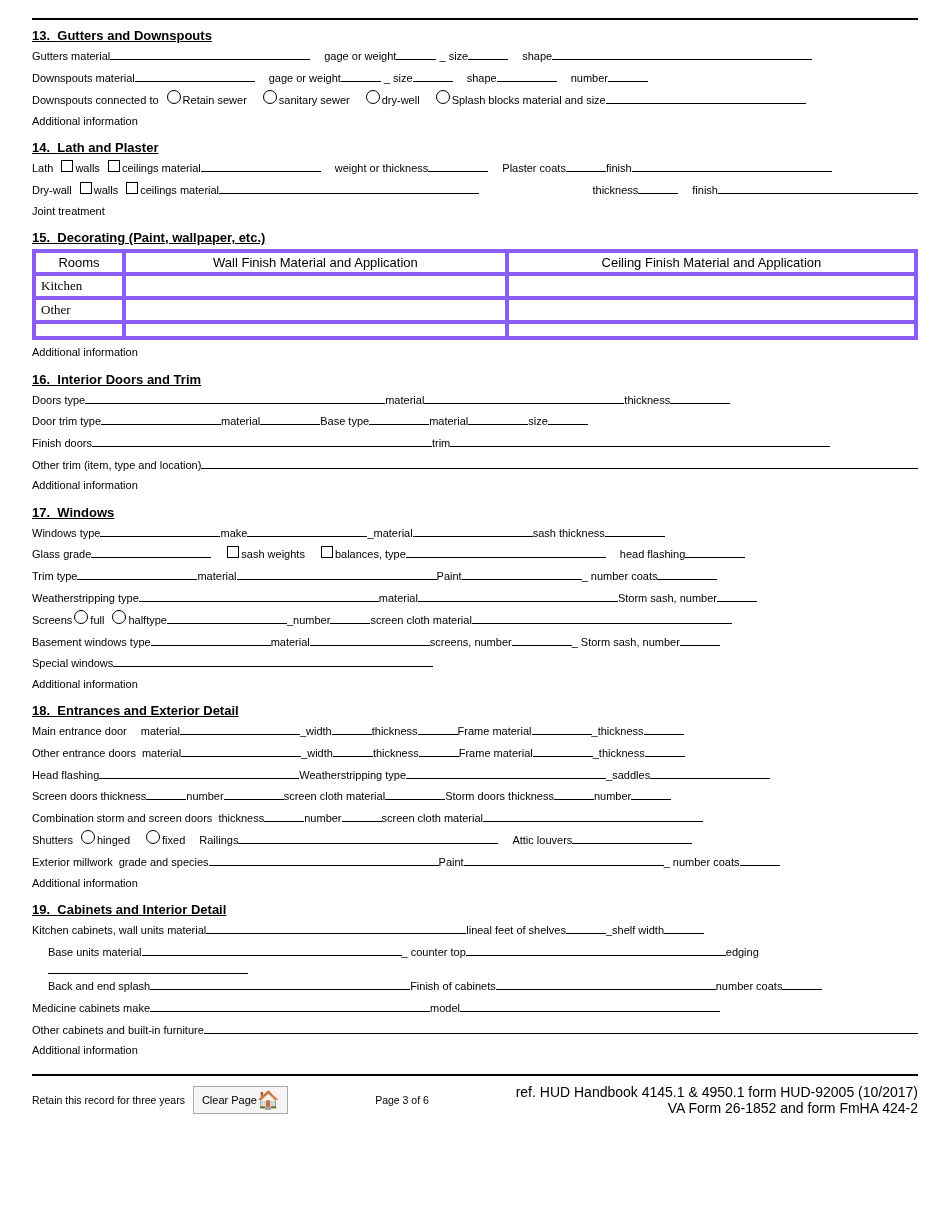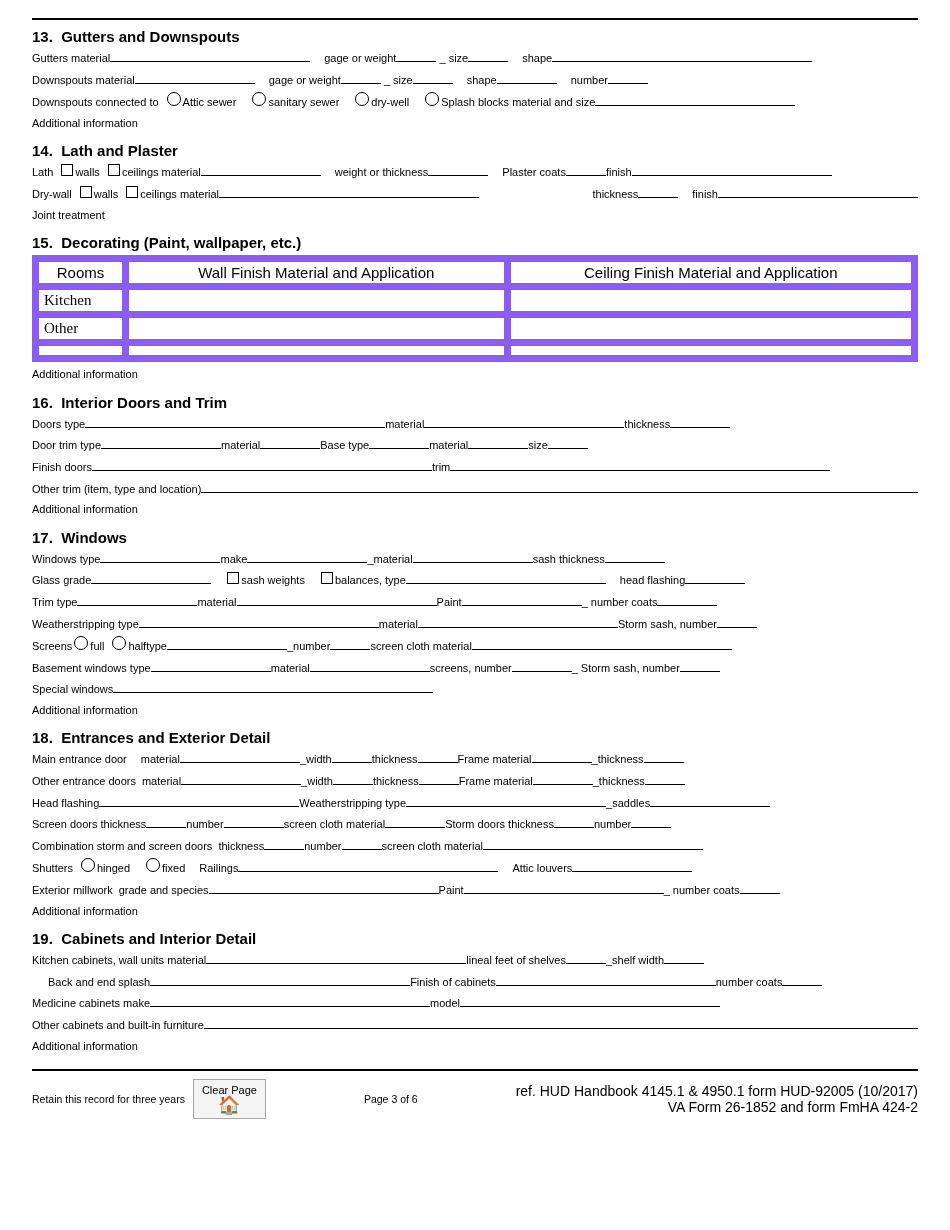--- a/index.html
+++ b/index.html
@@ -13,21 +13,22 @@
       padding: 18px 32px 10px 32px;
     }
     .top-border {
       border-top: 2px solid #000;
       margin-bottom: 8px;
     }
     .section { margin-bottom: 10px; }
     .section-title {
       font-weight: bold;
       margin-bottom: 4px;
-      font-size: 15px;
+      font-size: 13px;
+      text-decoration: underline;
     }
     .line {
       display: flex;
       align-items: baseline;
       flex-wrap: wrap;
       margin-bottom: 3px;
       line-height: 1.6;
     }
     .underline {
       display: inline-block;
@@ -61,23 +62,23 @@
       margin: 0 2px;
     }
 
     
     .dec-table {
       width: 100%;
       border-collapse: collapse;
       margin-bottom: 4px;
     }
     .dec-table th, .dec-table td {
-      border: 7px solid #8b5cf6;
+      border: 4px solid #8b5cf6;
       padding: 2px 5px;
-      font-size: 15px;
+      font-size: 13px;
     }
     .dec-table th {
       text-align: center;
       font-weight: normal;
       background: #fff;
     }
     .dec-table td.room-cell {
       width: 90px;
       font-family: Liberation Serif, serif;
     }
@@ -97,21 +98,21 @@
       align-items: center;
       font-size: 10.5px;
     }
     .footer-left { display: flex; align-items: center; gap: 8px; }
     .clear-page-btn {
       border: 1px solid #aaa;
       padding: 4px 8px;
       font-size: 11px;
       background: #f5f5f5;
       display: flex;
-      flex-direction: column;
+      flex-direction: row;
       align-items: center;
       cursor: pointer;
       min-width: 68px;
     }
     .clear-page-btn .btn-icon {
       font-size: 18px;
       line-height: 1;
     }
     .footer-center { text-align: center; }
     .footer-right { text-align: right; font-size: 14px; }
@@ -153,21 +154,21 @@
     <span class="underline u-sm"></span>
     <span class="gap2"></span>
     <span>number</span>
     <span class="underline u-xs"></span>
   </div>
 
   <div class="line">
     <span>Downspouts connected to</span>
     <span class="gap"></span>
     <span class="radio-circle"></span>
-    <span>Attic sewer</span>
+    <span>Retain sewer</span>
     <span class="gap2"></span>
     <span class="radio-circle"></span>
     <span>sanitary sewer</span>
     <span class="gap2"></span>
     <span class="radio-circle"></span>
     <span>dry-well</span>
     <span class="gap2"></span>
     <span class="radio-circle"></span>
     <span>Splash blocks material and size</span>
     <span class="underline u-lg"></span>
@@ -506,20 +507,28 @@
 
   <div class="line">
     <span>Kitchen cabinets, wall units material</span>
     <span class="underline" style="min-width:260px;"></span>
     <span>lineal feet of shelves</span>
     <span class="underline u-xs"></span>
     <span>_shelf width</span>
     <span class="underline u-xs"></span>
   </div>
 
+  <div class="line" style="padding-left:16px;">
+    <span>Base units material</span>
+    <span class="underline u-xl"></span>
+    <span>_ counter top</span>
+    <span class="underline u-xl"></span>
+    <span>edging</span>
+    <span class="underline u-lg"></span>
+  </div>
 
   <div class="line" style="padding-left:16px;">
     <span>Back and end splash</span>
     <span class="underline u-xl"></span>
     <span>Finish of cabinets</span>
     <span class="underline" style="min-width:220px;"></span>
     <span>number coats</span>
     <span class="underline u-xs"></span>
   </div>
 

